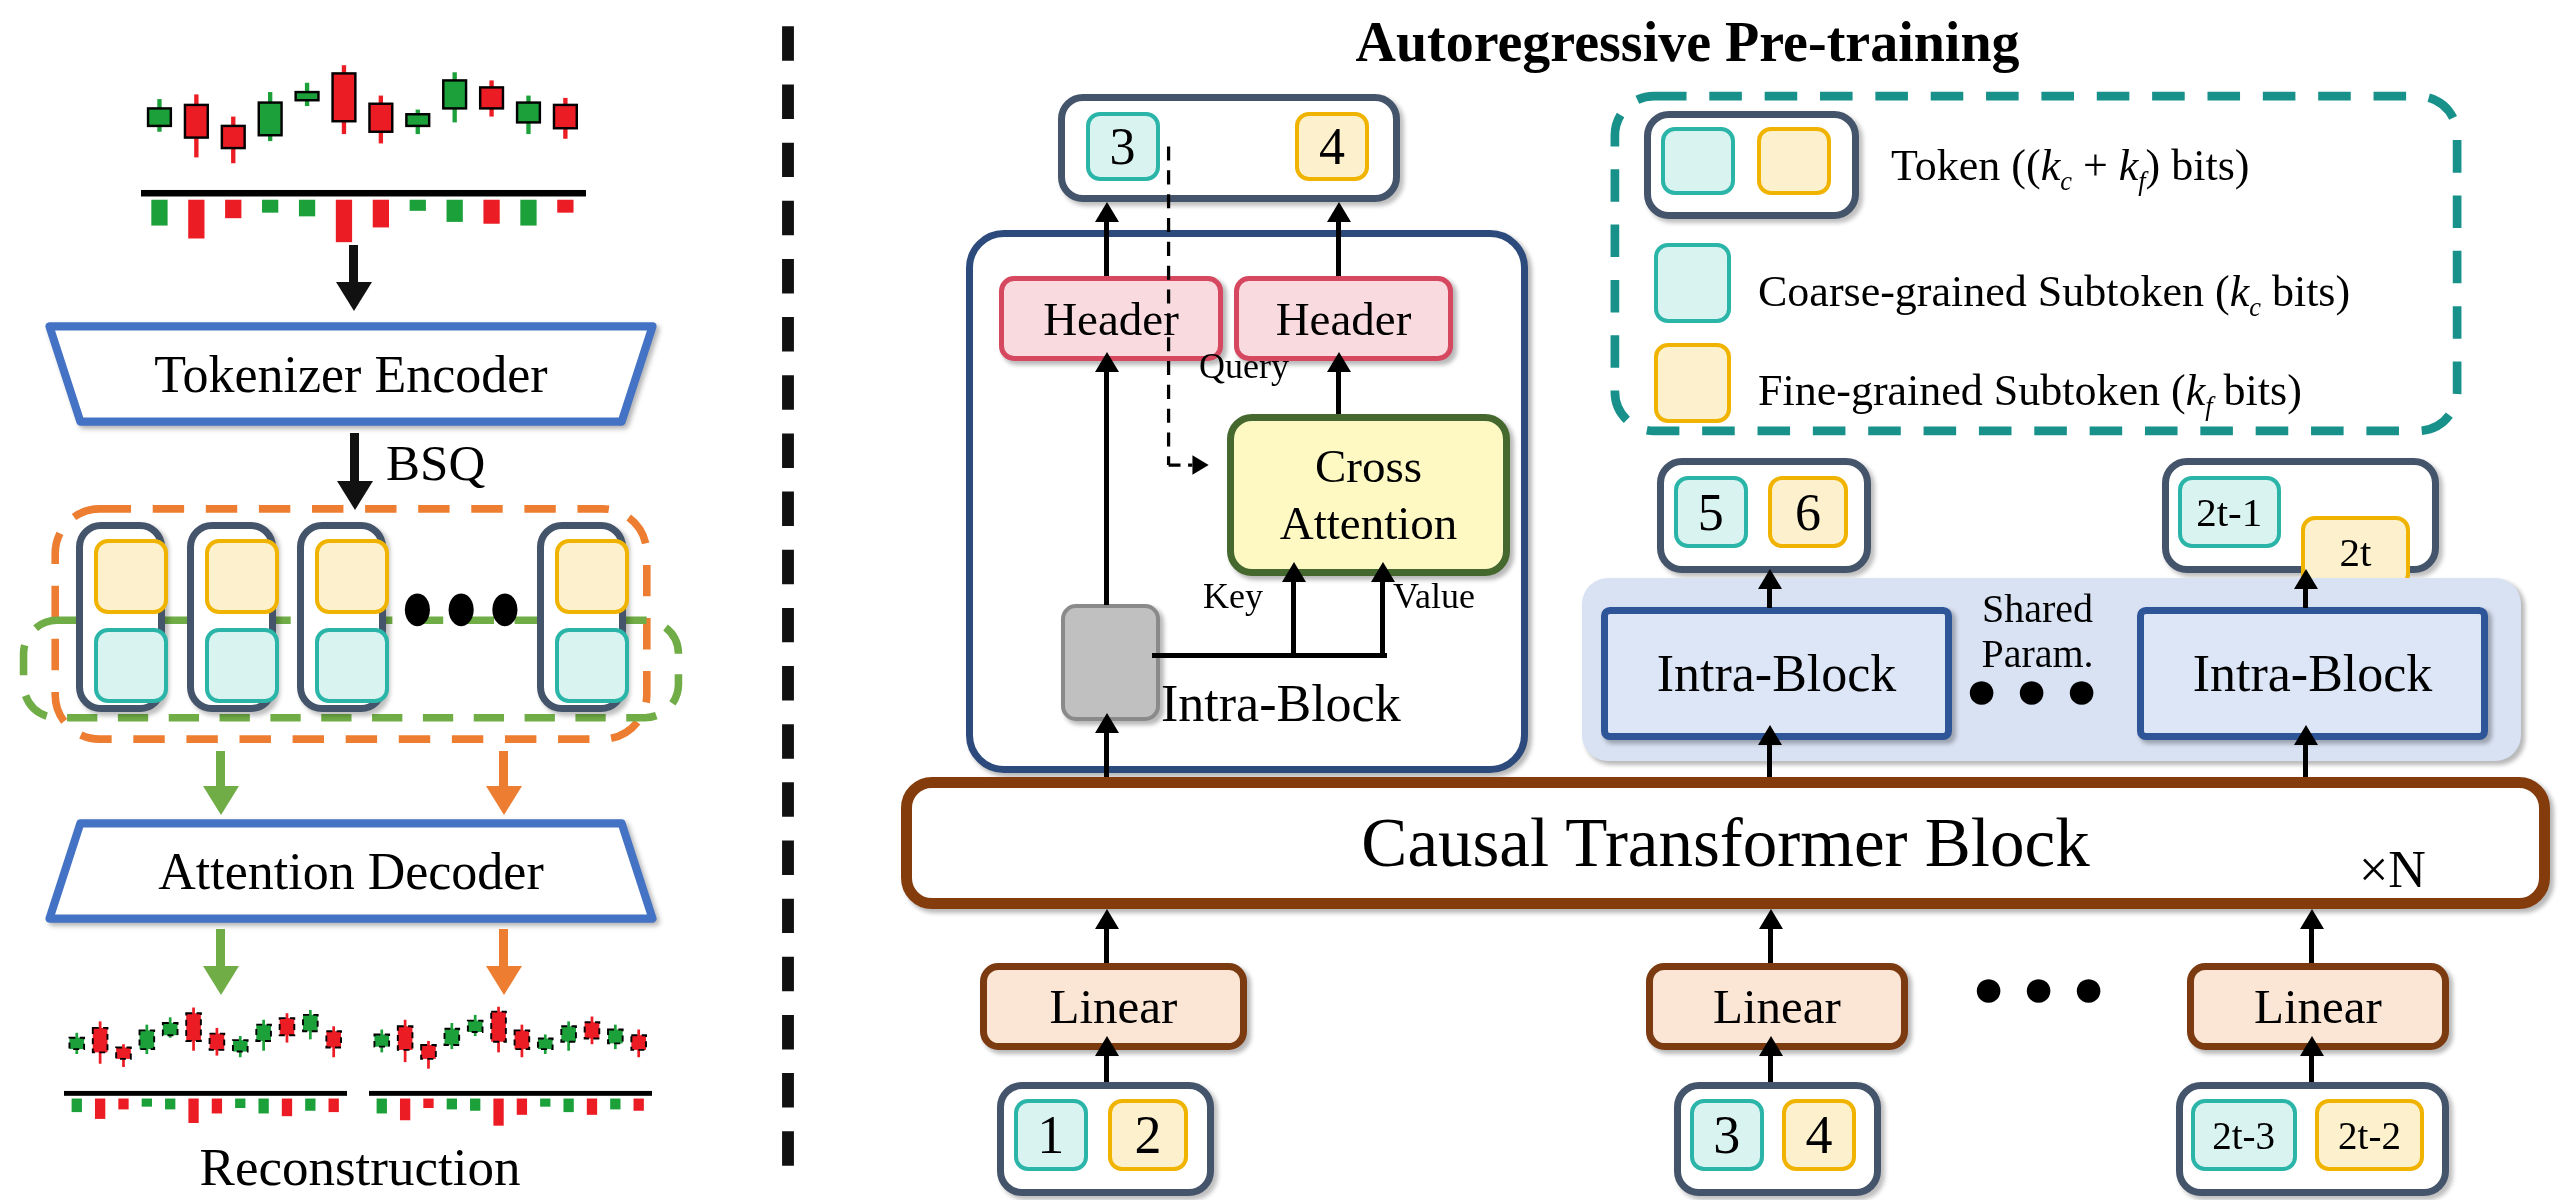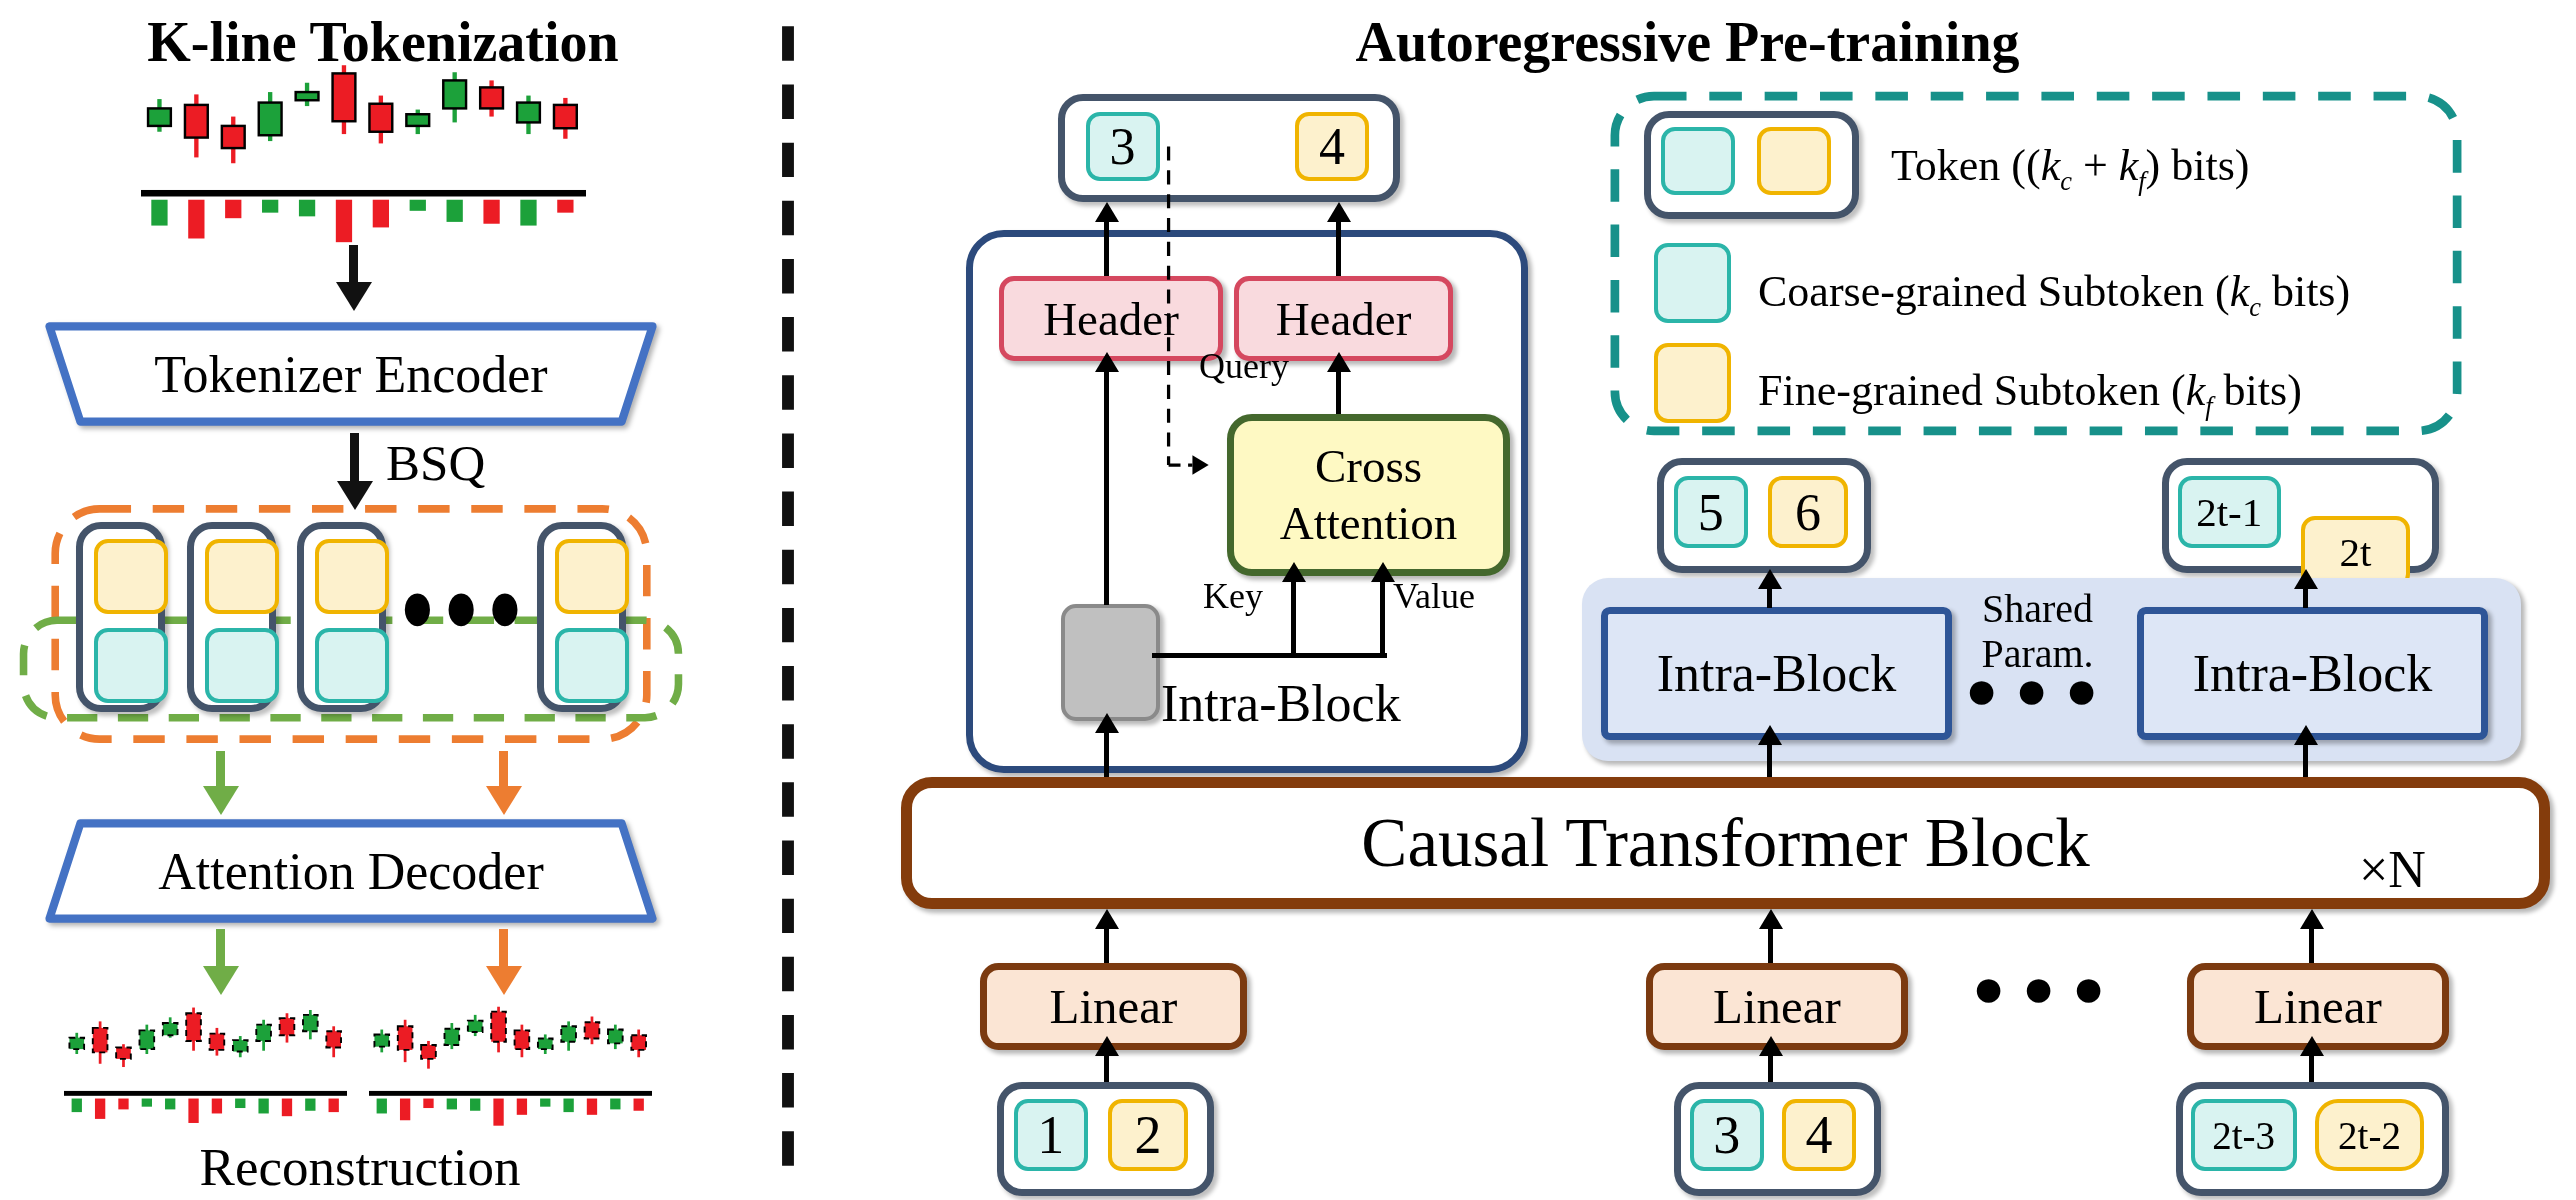--- a/index.html
+++ b/index.html
@@ -31,21 +31,20 @@
   .lbl{position:absolute;white-space:nowrap;}
   .dots{position:absolute;font-family:"DejaVu Sans",sans-serif;font-weight:700;white-space:nowrap;}
   sub{font-size:60%;}
   .kv{font-style:italic;}
 </style>
 </head>
 <body>
 
 <div id="root">
 
-  <div class="abs ttl ctr" style="left:33px;top:9.8px;width:700px;">K-line Tokenization</div>
 
   <svg class="abs" style="left:141px;top:64px;" width="445" height="189" viewBox="0 0 820 348">
       <rect x="30" y="64.5" width="8" height="60.199999999999996" fill="#1ca13a"></rect>
       <rect x="13" y="81.7" width="42" height="32.25" fill="#1ca13a" stroke="#000" stroke-width="4.5"></rect>
       <rect x="19" y="250" width="30" height="47.6" fill="#1ca13a"></rect>
       <rect x="98" y="55.9" width="8" height="116.1" fill="#ec1c24"></rect>
       <rect x="81" y="75.25" width="42" height="60.199999999999996" fill="#ec1c24" stroke="#000" stroke-width="4.5"></rect>
       <rect x="87" y="250" width="30" height="71.39999999999999" fill="#ec1c24"></rect>
       <rect x="166" y="96.75" width="8" height="86" fill="#ec1c24"></rect>
       <rect x="149" y="113.94999999999999" width="42" height="40.85" fill="#ec1c24" stroke="#000" stroke-width="4.5"></rect>
@@ -424,19 +423,19 @@
         <span>3</span>
       </div>
     <div class="sub ye" style="left:101px;top:10.3px;width:66px;height:64px;font-size:54px;">
         <span>4</span>
       </div>
   </div>
   <div class="tok" style="left:2176px;top:1082px;width:259px;height:100px;">
     <div class="sub cy" style="left:7.6px;top:10.3px;width:98px;height:64px;font-size:39px;">
         <span>2t-3</span>
       </div>
-    <div class="sub ye" style="left:132px;top:10.3px;width:101px;height:64px;font-size:39px;border-radius:23px;">
+    <div class="sub ye" style="left:132px;top:10.3px;width:101px;height:64px;font-size:39px;">
         <span>2t-2</span>
       </div>
   </div>
 
 </div>
 
 
 </body></html>

